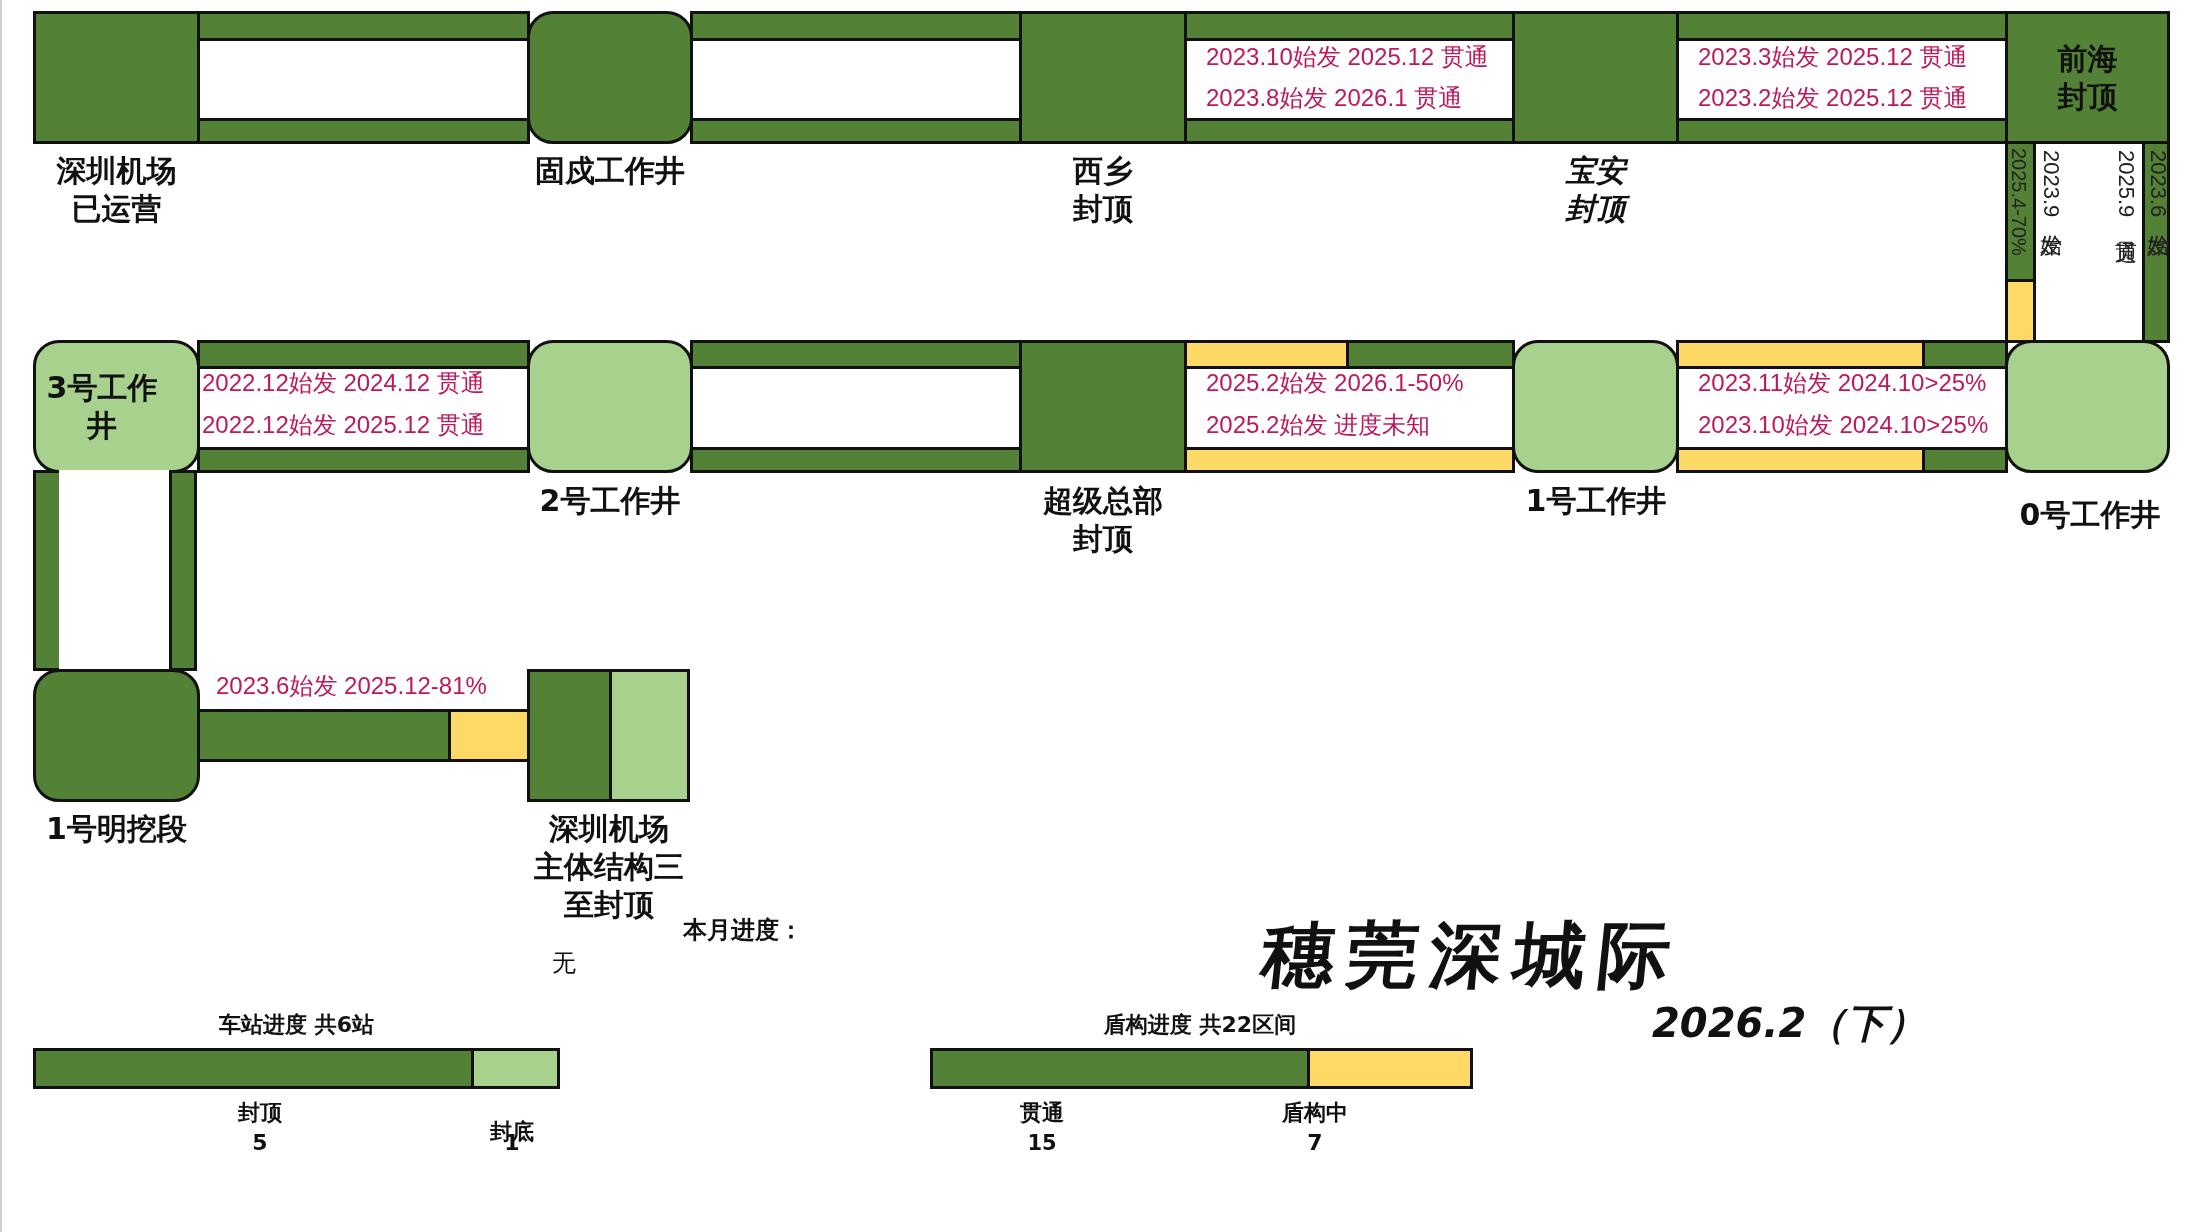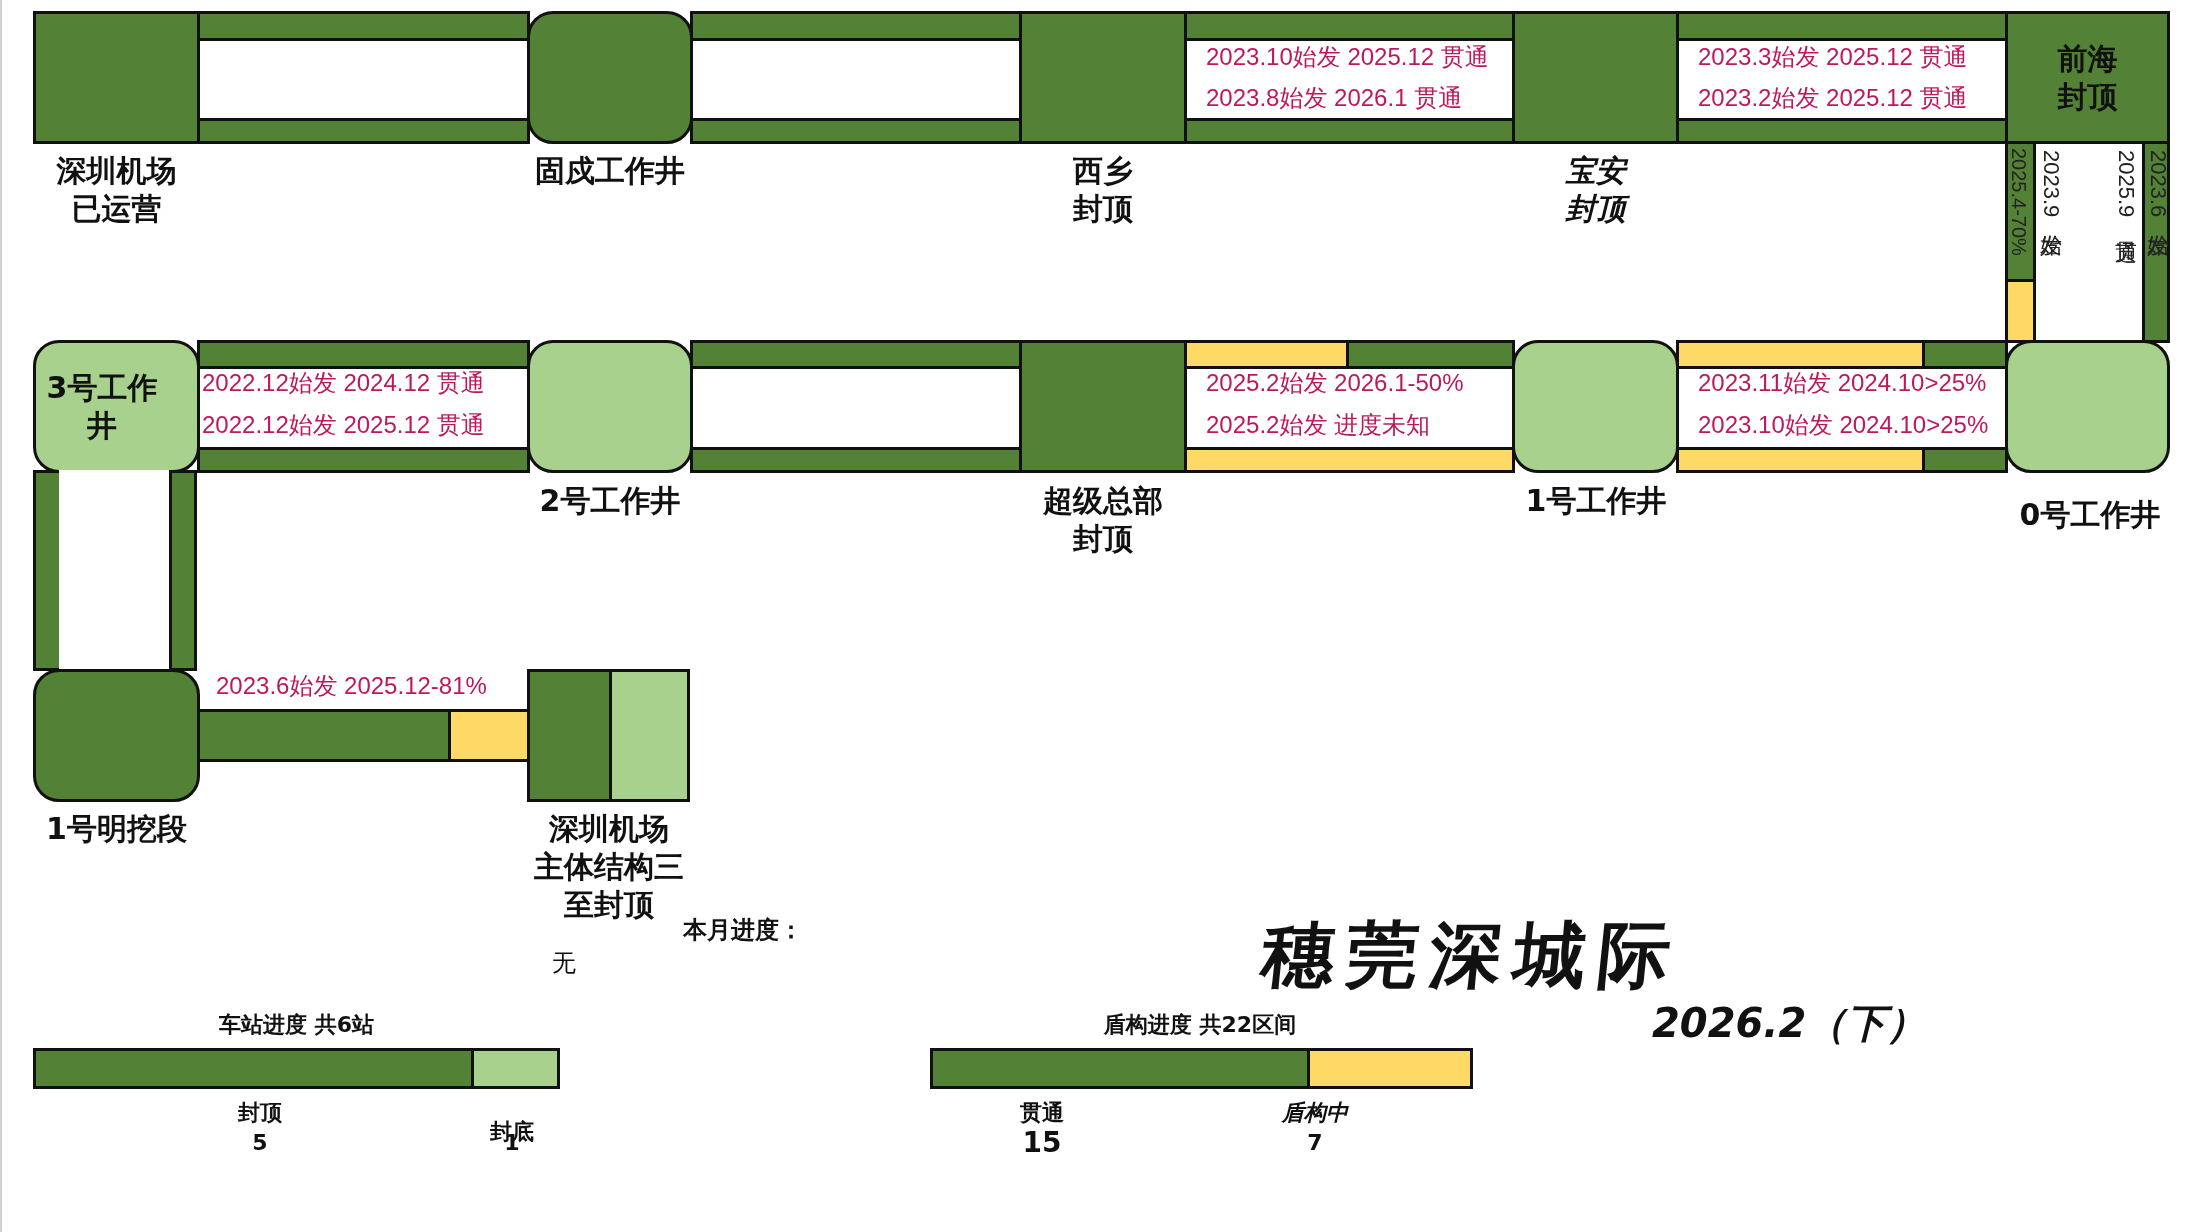--- a/index.html
+++ b/index.html
@@ -141,15 +141,15 @@
 <div class="box lg" style="left:471px;top:1048px;width:89px;height:41px;"></div>
 <div class="small" style="left:200px;top:1098px;width:120px;font-size:22px;">封顶</div>
 <div class="small" style="left:200px;top:1128px;width:120px;font-size:22px;">5</div>
 <div class="small" style="left:452px;top:1098px;width:120px;font-size:22px;margin-top:19px;">封底</div>
 <div class="small" style="left:452px;top:1128px;width:120px;font-size:22px;">1</div>
 
 <div class="small" style="left:930px;top:1010px;width:540px;font-size:22px;">盾构进度 共22区间</div>
 <div class="box dg" style="left:930px;top:1048px;width:380px;height:41px;"></div>
 <div class="box yl" style="left:1307px;top:1048px;width:166px;height:41px;"></div>
 <div class="small" style="left:982px;top:1098px;width:120px;font-size:22px;">贯通</div>
-<div class="small" style="left:982px;top:1128px;width:120px;font-size:28px;">15</div>
-<div class="small" style="left:1255px;top:1098px;width:120px;font-size:22px;font-style:italic;">盾构中</div>
+<div class="small" style="left:982px;top:1128px;width:120px;font-size:21px;">15</div>
+<div class="small" style="left:1255px;top:1098px;width:120px;font-size:22px;">盾构中</div>
 <div class="small" style="left:1255px;top:1128px;width:120px;font-size:22px;">7</div>
 
 </body></html>

